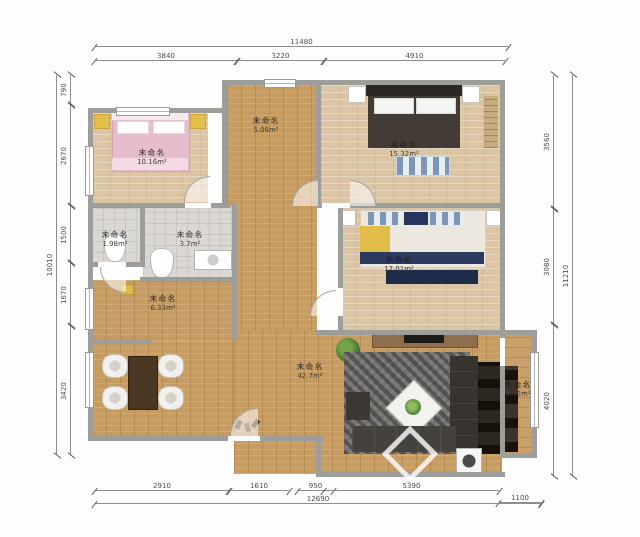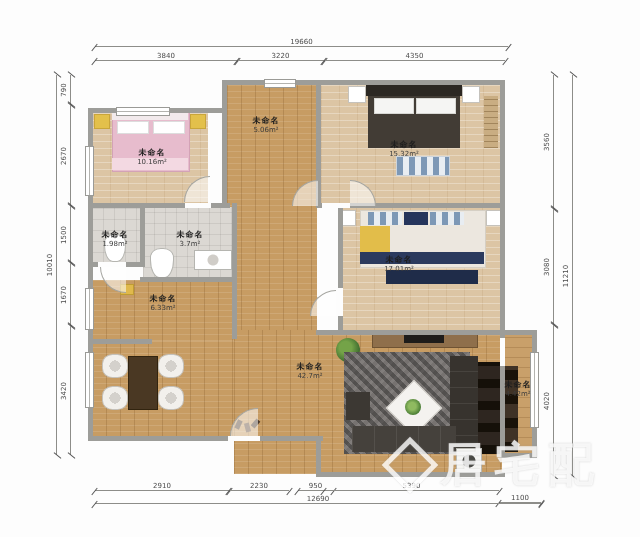--- a/index.html
+++ b/index.html
@@ -24,21 +24,21 @@
   .gap{position:absolute;background:#fdfdfd;}
   .win{position:absolute;background:#fff;border:1px solid #9a9a96;box-sizing:border-box;}
   .win.v{background-image:linear-gradient(90deg,transparent 0 45%,#b3b3af 45% 55%,transparent 55%);}
   .win.h{background-image:linear-gradient(0deg,transparent 0 45%,#b3b3af 45% 55%,transparent 55%);}
   .arc{position:absolute;width:26px;height:26px;background:rgba(255,255,255,.55);box-sizing:border-box;}
   .aTL{border-radius:100% 0 0 0;border-top:1px solid #a5a5a0;border-left:1px solid #a5a5a0;}
   .aTR{border-radius:0 100% 0 0;border-top:1px solid #a5a5a0;border-right:1px solid #a5a5a0;}
   .aBL{border-radius:0 0 0 100%;border-bottom:1px solid #a5a5a0;border-left:1px solid #a5a5a0;}
   
   .lab{position:absolute;transform:translateX(-50%);text-align:center;line-height:1.3;white-space:nowrap;}
-  .lab .nm{display:block;font-size:8px;font-weight:700;color:#1d1d1d;letter-spacing:1px;}
+  .lab .nm{display:block;font-size:8px;font-weight:400;color:#1d1d1d;letter-spacing:1px;}
   .lab .ar{display:block;font-size:7px;color:#3c3c3c;}
   
   .dimh{position:absolute;height:0;border-top:1px solid #8d8d89;}
   .dimh::before,.dimh::after{content:"";position:absolute;width:1px;height:9px;background:#555;top:-4px;transform:rotate(38deg);}
   .dimh::before{left:-1px;} .dimh::after{right:-1px;}
   .dimh>span{position:absolute;left:50%;bottom:1px;transform:translateX(-50%);font-size:7px;color:#4a4a4a;white-space:nowrap;}
   .dimv{position:absolute;width:0;border-left:1px solid #8d8d89;}
   .dimv::before,.dimv::after{content:"";position:absolute;width:9px;height:1px;background:#555;left:-4px;transform:rotate(38deg);}
   .dimv::before{top:-1px;} .dimv::after{bottom:-1px;}
   .dimv>span{position:absolute;left:-11px;top:50%;transform:translateY(-50%) rotate(180deg);
@@ -210,37 +210,37 @@
   <div class="lab" style="left:310px;top:362px">
     <span class="nm">未命名</span>
     <span class="ar">42.7m²</span>
   </div>
   <div class="lab" style="left:518px;top:380px">
     <span class="nm">未命名</span>
     <span class="ar">4.42m²</span>
   </div>
 
   <div class="dimh" style="left:95px;top:46px;width:413px">
-    <span>19660</span>
+    <span>11480</span>
     </div>
   <div class="dimh" style="left:95px;top:60px;width:142px">
     <span>3840</span>
     </div>
   <div class="dimh" style="left:237px;top:60px;width:87px">
     <span>3220</span>
     </div>
   <div class="dimh" style="left:324px;top:60px;width:181px">
-    <span>4350</span>
+    <span>4910</span>
     </div>
 
   <div class="dimh" style="left:95px;top:490px;width:134px">
     <span>2910</span>
     </div>
   <div class="dimh" style="left:229px;top:490px;width:60px">
-    <span>2230</span>
+    <span>1610</span>
     </div>
   <div class="dimh" style="left:298px;top:490px;width:35px">
     <span>950</span>
     </div>
   <div class="dimh" style="left:324px;top:490px;width:175px">
     <span>5390</span>
     </div>
   <div class="dimh" style="left:499px;top:502px;width:42px">
     <span>1100</span>
     </div>
@@ -275,16 +275,15 @@
     </div>
   <div class="dimv" style="left:553px;top:325px;height:151px">
     <span>4020</span>
     </div>
   <div class="dimv" style="left:572px;top:75px;height:401px">
     <span>11210</span>
     </div>
 
   <div class="wm" style="left:390px;top:434px">
     <span class="dia"></span>
-    <span class="txt">居宅配</span>
   </div>
 
 </div>
 
 </body></html>

